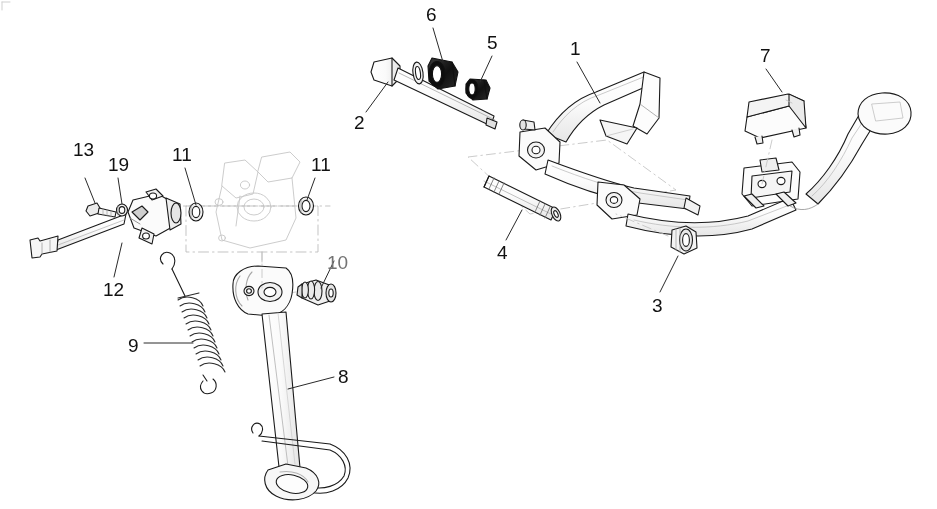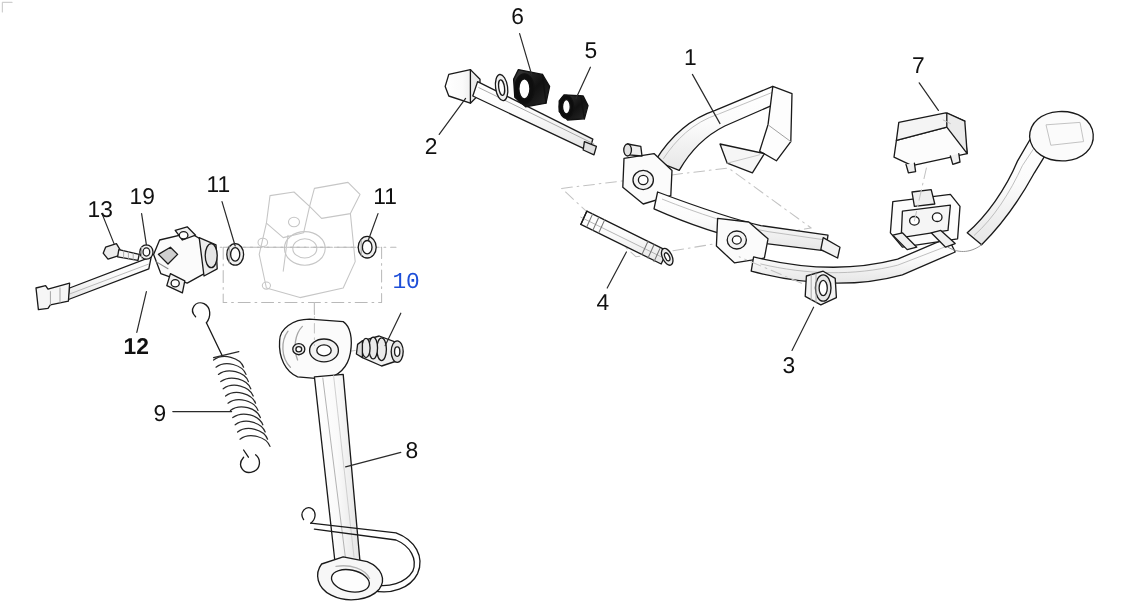--- a/index.html
+++ b/index.html
@@ -324,25 +324,25 @@
         <path d="M334 377 L288 389"></path>
       </g>
   </svg>
 
   <div id="callout-layer">
       <div class="callout" style="left: 426px; top: 5px; color: rgb(17, 17, 17);">6</div>
       <div class="callout" style="left: 487px; top: 33px; color: rgb(17, 17, 17);">5</div>
       <div class="callout" style="left: 570px; top: 39px; color: rgb(17, 17, 17);">1</div>
       <div class="callout" style="left: 760px; top: 46px; color: rgb(17, 17, 17);">7</div>
       <div class="callout" style="left: 354px; top: 113px; color: rgb(17, 17, 17);">2</div>
-      <div class="callout" style="left: 73px; top: 166px; color: rgb(17, 17, 17);">13</div>
+      <div class="callout" style="left: 73px; top: 140px; color: rgb(17, 17, 17);">13</div>
       <div class="callout" style="left: 108px; top: 155px; color: rgb(17, 17, 17);">19</div>
       <div class="callout" style="left: 172px; top: 145px; color: rgb(17, 17, 17);">11</div>
       <div class="callout" style="left: 311px; top: 155px; color: rgb(17, 17, 17);">11</div>
-      <div class="callout" style="left: 327px; top: 226px; color: #1d4ed8; font-family: Liberation Mono, monospace;">10</div>
+      <div class="callout" style="left: 327px; top: 253px; color: #737373;">10</div>
       <div class="callout" style="left: 497px; top: 243px; color: rgb(17, 17, 17);">4</div>
       <div class="callout" style="left: 652px; top: 296px; color: rgb(17, 17, 17);">3</div>
-      <div class="callout" style="left: 103px; top: 280px; color: rgb(17, 17, 17); font-weight: bold;">12</div>
+      <div class="callout" style="left: 103px; top: 280px; color: rgb(17, 17, 17);">12</div>
       <div class="callout" style="left: 128px; top: 336px; color: rgb(17, 17, 17);">9</div>
       <div class="callout" style="left: 338px; top: 367px; color: rgb(17, 17, 17);">8</div>
     </div>
 
 </div>
 
 </body></html>

